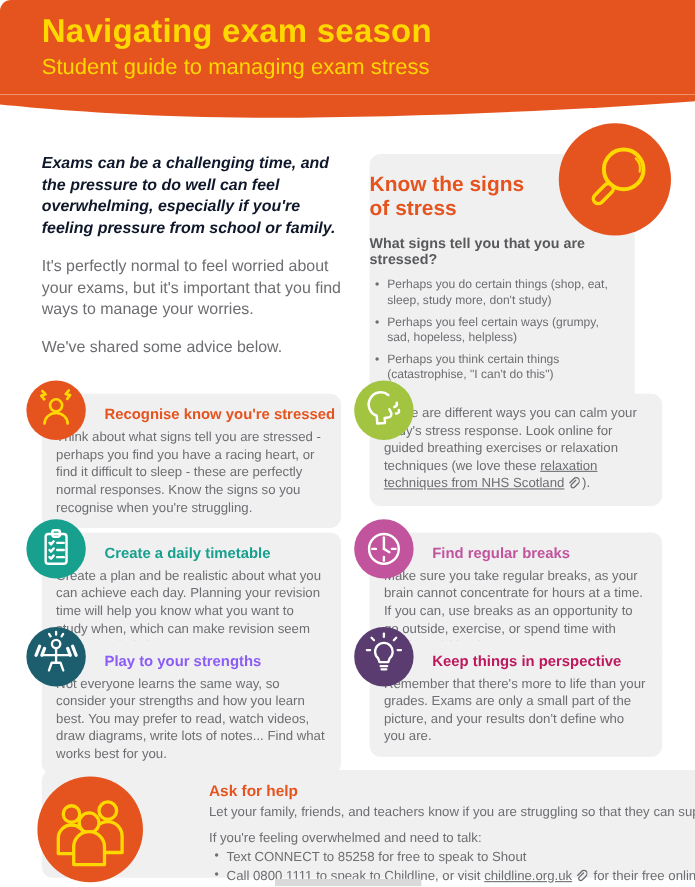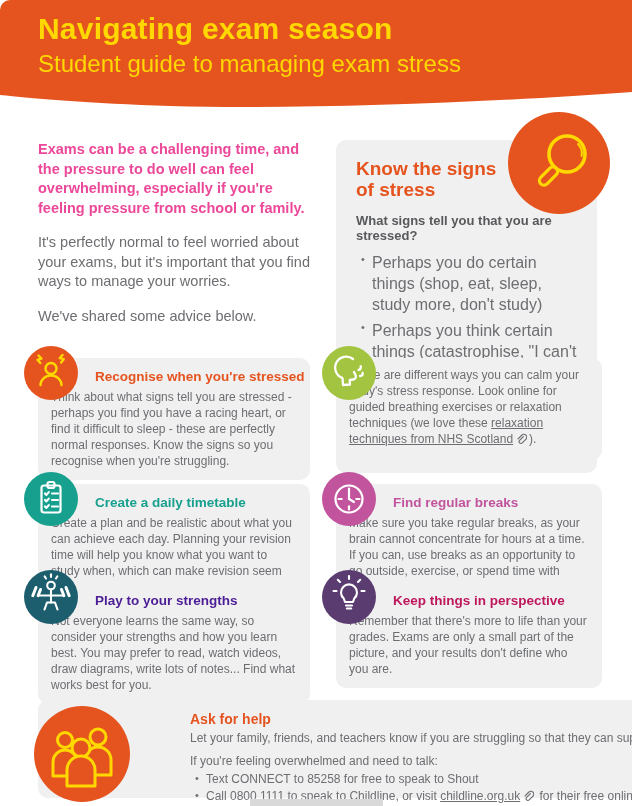--- a/index.html
+++ b/index.html
@@ -5,34 +5,34 @@
   html,body{margin:0;padding:0;background:#ffffff;}
   .page{position:relative;width:632px;height:806px;background:#fff;overflow:hidden;
         font-family:"Liberation Sans","DejaVu Sans",sans-serif;}
 
   
   .header{position:absolute;left:0;top:0;width:632px;height:86px;background:#E5541F;
           border-radius:10px 10px 0 0;padding-left:19px;}
   .header-wave{position:absolute;left:0;top:86px;width:632px;height:26px;display:block;}
   .h-title{position:absolute;left:38px;top:12px;font-size:30px;font-weight:bold;
            color:#FFD800;letter-spacing:.2px;}
-  .h-sub{position:absolute;left:38px;top:50px;font-size:24px;color:#FFD800;font-weight:normal;}
+  .h-sub{position:absolute;left:38px;top:50px;font-size:20px;color:#FFD800;font-weight:normal;}
 
   
   .intro{position:absolute;left:38px;top:140px;width:278px;color:#6D6E71;}
   .intro p{margin:0 0 15px 0;font-size:14.5px;line-height:1.35;}
-  .intro p.lead{font-weight:bold;color:#ec4899;}
+  .intro p.lead{font-weight:bold;color:#0f172a;font-style:italic;}
 
   
   .signs-box{position:absolute;left:336px;top:140px;width:223px;background:#F0F0F1;
-             border-radius:10px;padding:18px 18px 16px 20px;}
+             border-radius:10px;padding:18px 18px 16px 0;}
   .signs-title{color:#E5541F;font-size:19px;font-weight:bold;line-height:1.12;width:150px;margin:0 0 12px 0;}
   .signs-q{color:#58595B;font-size:13px;font-weight:bold;margin:0 0 9px 0;}
   .signs-list{margin:0;padding:0 0 0 16px;list-style:none;}
-  .signs-list li{position:relative;font-size:16px;line-height:1.32;color:#6D6E71;margin-bottom:5px;}
+  .signs-list li{position:relative;font-size:11px;line-height:1.32;color:#6D6E71;margin-bottom:5px;}
   .signs-list li::before{content:"•";position:absolute;left:-11px;top:0;color:#6D6E71;font-size:11px;}
 
   .magnifier-circle{position:absolute;left:508px;top:112px;width:102px;height:102px;
                     border-radius:50%;background:#E5541F;}
 
   
   .card{position:absolute;background:#F0F0F1;border-radius:10px;padding:9px 13px 11px 13px;}
   .card .card-title{font-size:13.5px;font-weight:bold;margin:2px 0 5px 0;padding-left:44px;white-space:nowrap;}
   .card .card-body{font-size:12px;line-height:1.34;color:#6D6E71;margin:0;}
   .badge{position:absolute;left:-14px;top:-12px;width:54px;height:54px;border-radius:50%;}
@@ -41,21 +41,21 @@
   .col-l{left:38px;width:246px;}
   .col-r{left:336px;width:240px;}
   .row1{top:358px;}
   .row2{top:484px;}
   .row3{top:582px;}
 
   .c-orange{color:#E5541F;} .bg-orange{background:#E5541F;}
   .c-green{color:#A2C440;}  .bg-green{background:#A2C440;}
   .c-teal{color:#18A08E;}   .bg-teal{background:#18A08E;}
   .c-pink{color:#C1549C;}   .bg-pink{background:#C1549C;}
-  .c-dteal{color:#4c1d95;}  .bg-dteal{background:#1C5E6E;}
+  .c-dteal{color:#8b5cf6;}  .bg-dteal{background:#1C5E6E;}
   .c-purple{color:#be185d;} .bg-purple{background:#5A3C70;}
 
   a.tlink{color:#6D6E71;text-decoration:underline;cursor:pointer;}
   .linkicon{display:inline-block;vertical-align:-2px;margin:0 2px;}
 
   
   .help-box{position:absolute;left:38px;top:700px;width:548px;height:77px;background:#F0F0F1;
             border-radius:10px;padding:11px 12px 10px 152px;}
   .help-circle{position:absolute;left:-4px;top:6px;width:96px;height:96px;border-radius:50%;background:#E5541F;}
   .help-title{color:#E5541F;font-size:14px;font-weight:bold;margin:0 0 4px 0;}
@@ -84,42 +84,42 @@
     <p class="lead">Exams can be a challenging time, and the pressure to do well can feel overwhelming, especially if you're feeling pressure from school or family.</p>
     <p>It's perfectly normal to feel worried about your exams, but it's important that you find ways to manage your worries.</p>
     <p>We've shared some advice below.</p>
   </div>
 
   <div class="signs-box">
     <div class="signs-title">Know the signs of stress</div>
     <div class="signs-q">What signs tell you that you are stressed?</div>
     <ul class="signs-list">
       <li>Perhaps you do certain things (shop, eat, sleep, study more, don't study)</li>
+      <li>Perhaps you feel certain ways (grumpy, sad, hopeless, helpless)</li>
       <li>Perhaps you think certain things (catastrophise, "I can't do this")</li>
-      <li>Perhaps you feel certain ways (grumpy, sad, hopeless, helpless)</li>
     </ul>
   </div>
   <div class="magnifier-circle">
     <svg width="102" height="102" viewBox="0 0 102 102" fill="none">
       <circle cx="59" cy="42" r="18" stroke="#FFD800" stroke-width="3.6"></circle>
       <path d="M70 32 a13 13 0 0 1 3.5 12" stroke="#FFD800" stroke-width="2" stroke-linecap="round"></path>
       <rect x="29.5" y="59.5" width="22" height="9" rx="4.5" stroke="#FFD800" stroke-width="3.2" transform="rotate(-45 40.5 64)"></rect>
     </svg>
   </div>
 
   <div class="card col-l row1">
     <div class="badge bg-orange">
       <svg width="54" height="54" viewBox="0 0 54 54" fill="none" stroke="#FFD800" stroke-width="2.4" stroke-linecap="round" stroke-linejoin="round">
         <circle cx="27" cy="22.5" r="5.5"></circle>
         <path d="M16.5 39 a10.5 9.5 0 0 1 21 0"></path>
         <path d="M14.5 9.5 l3 3 -4 1.3 2.8 3.2"></path>
         <path d="M38.5 9 l-2.8 3.2 4 1 -2.6 3.4"></path>
       </svg>
     </div>
-    <div class="card-title c-orange">Recognise when you're stressed</div>
+    <div class="card-title c-orange">Recognise know you're stressed</div>
     <p class="card-body">Think about what signs tell you are stressed - perhaps you find you have a racing heart, or find it difficult to sleep - these are perfectly normal responses. Know the signs so you recognise when you're struggling.</p>
   </div>
 
   <div class="card col-r row1">
     <div class="badge bg-green">
       <svg width="54" height="54" viewBox="0 0 54 54" fill="none" stroke="#ffffff" stroke-width="2.3" stroke-linecap="round" stroke-linejoin="round">
         <path d="M31 13 a11 11 0 1 0 -10.5 19 l.5 7 7 -.5 -.3 -4.5 3.3 -.5 a3 3 0 0 0 2.6 -4.2 l-1.6 -3.3"></path>
         <path d="M36.5 24 q3 -1 2.2 -3.8"></path>
         <path d="M38 30 q3.5 -.3 2.6 -3.2"></path>
       </svg>

